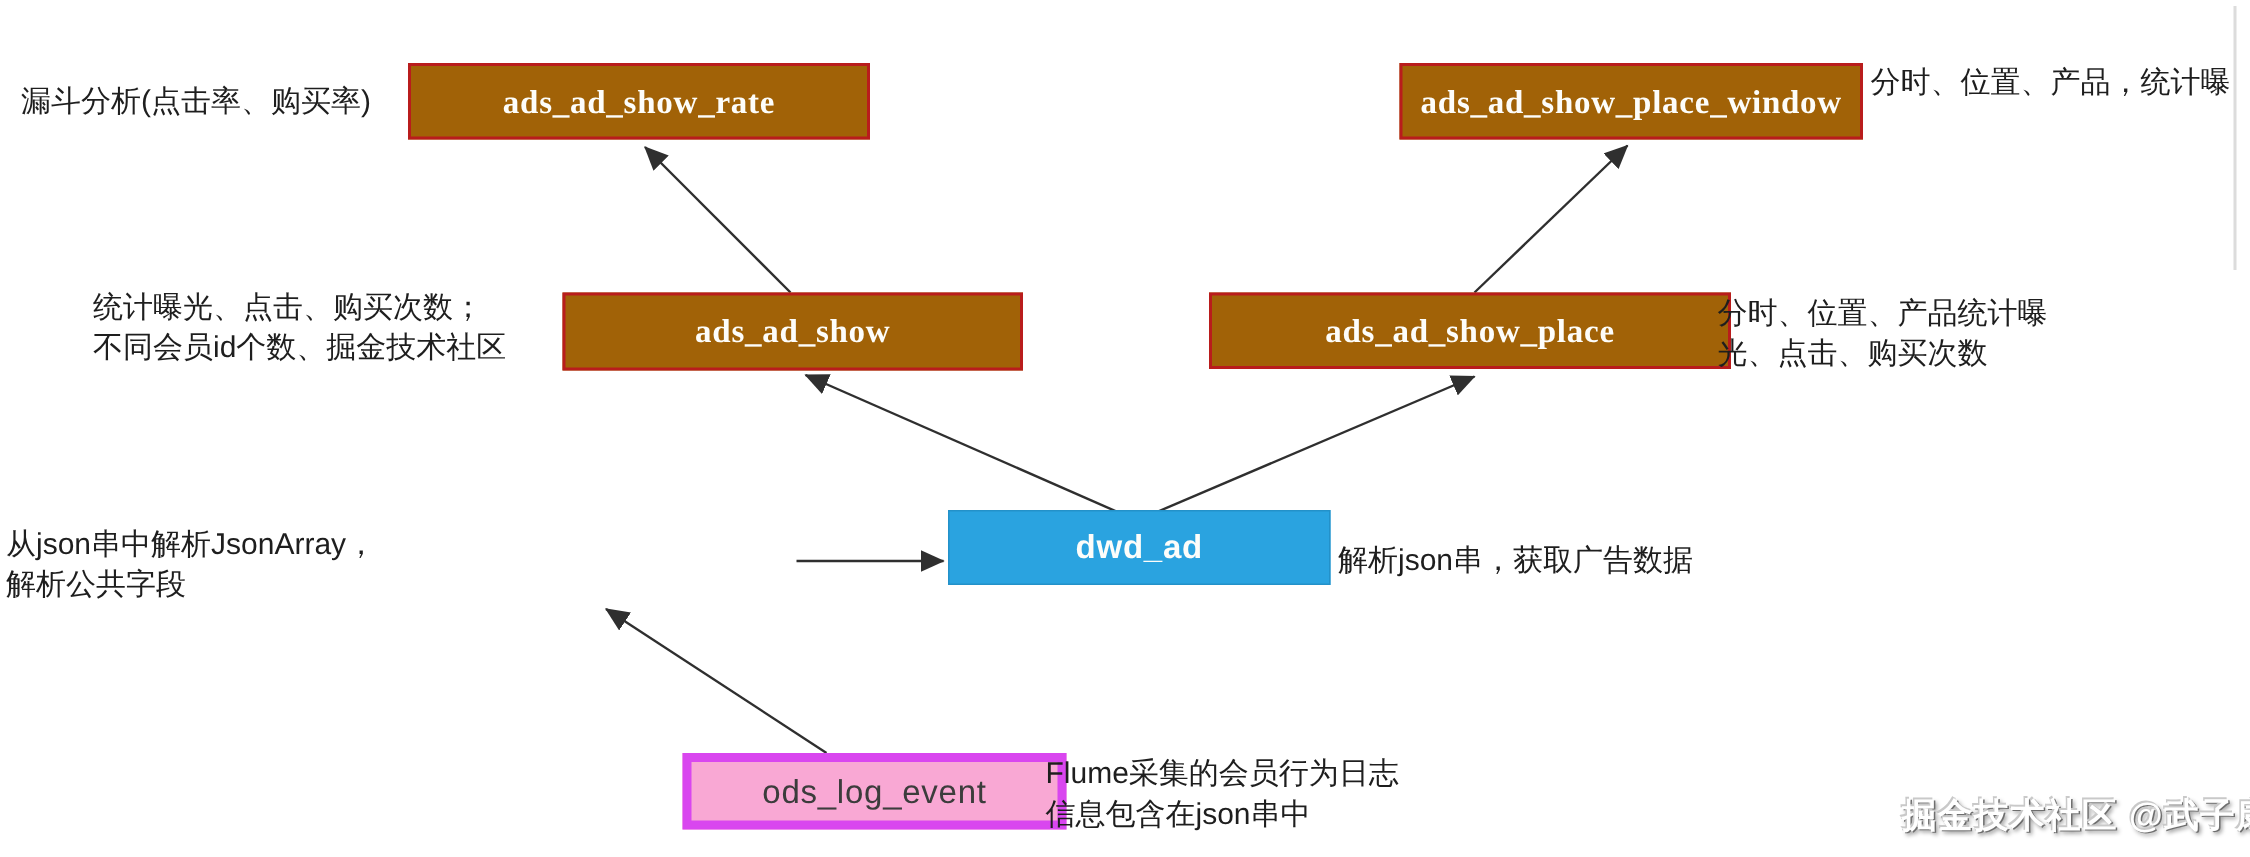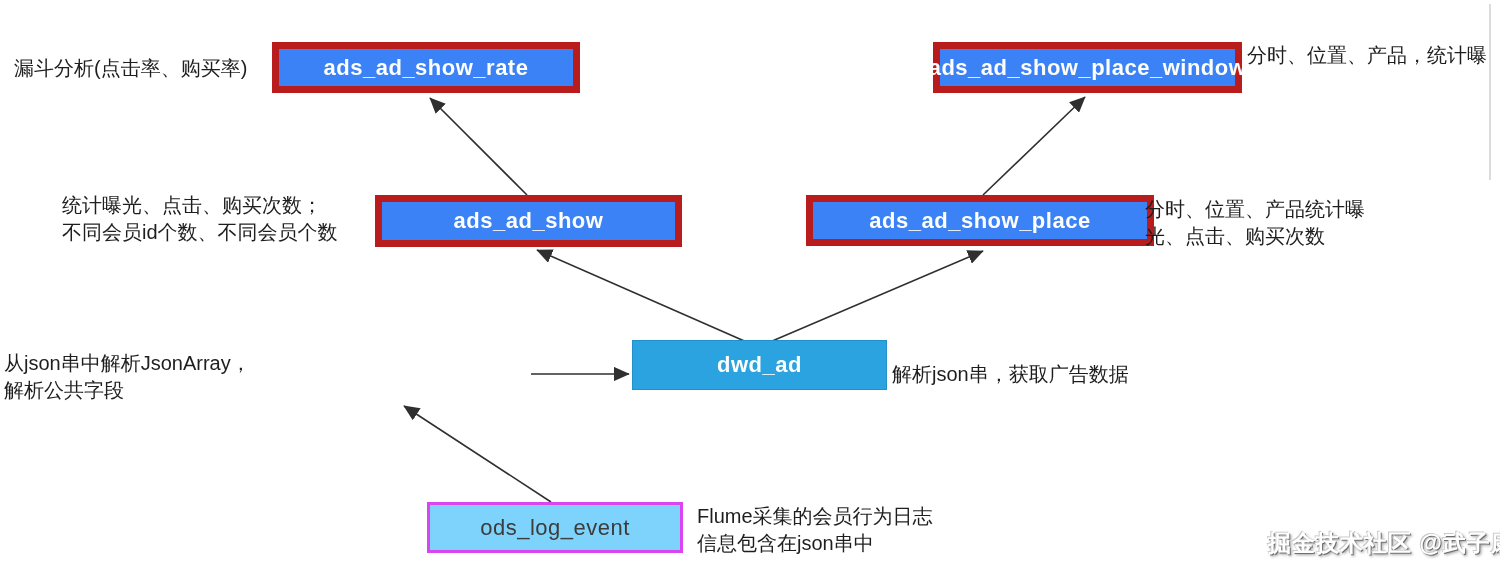--- a/index.html
+++ b/index.html
@@ -11,25 +11,25 @@
     font-family:"Liberation Sans","DejaVu Sans",sans-serif;
   }
   svg.edges{position:absolute;left:0;top:0;width:1500px;height:571px;}
   .node{
     position:absolute;
     display:flex;align-items:center;justify-content:center;
     font-size:22px;font-weight:bold;color:#fdfdfa;
     letter-spacing:0.5px;
     box-sizing:border-box;
   }
-  .node.green{background:#3b82f6;border:7px solid #b91c1c;}
+  .node.green{background:#a16207;border:2px solid #b91c1c;font-family:Liberation Serif, serif;}
   .node.blue{background:#2aa3e0;border:1px solid #2391c9;}
   .node.light{
-    background:#7dd3fc;border:3px solid #d946ef;
-    color:#3c3c3c;font-weight:normal;
+    background:#f9a8d4;border:6px solid #d946ef;
+    color:#3c3c3c;font-weight:normal;margin-left:28px;
   }
   .note{
     position:absolute;
     font-size:20px;color:#1e1e1e;
     line-height:27px;white-space:nowrap;
   }
   .watermark{
     position:absolute;left:1268px;top:528px;
     font-size:23px;font-weight:bold;letter-spacing:1px;
     color:#ffffff;
@@ -75,21 +75,21 @@
   <div class="node light" style="left:427px;top:502px;width:256px;height:51px">ods_log_event</div>
 
   <div class="note" style="left:14px;top:55px">漏斗分析(点击率、购买率)</div>
 
   <div class="note" style="left:1247px;top:42px">
     <div>分时、位置、产品，统计曝</div>
   </div>
 
   <div class="note" style="left:62px;top:192px">
     <div>统计曝光、点击、购买次数；</div>
-    <div>不同会员id个数、不同会员个数</div>
+    <div>不同会员id个数、掘金技术社区</div>
   </div>
 
   <div class="note" style="left:1145px;top:196px">
     <div>分时、位置、产品统计曝</div>
     <div>光、点击、购买次数</div>
   </div>
 
   <div class="note" style="left:4px;top:350px">
     <div>从json串中解析JsonArray，</div>
     <div>解析公共字段</div>

